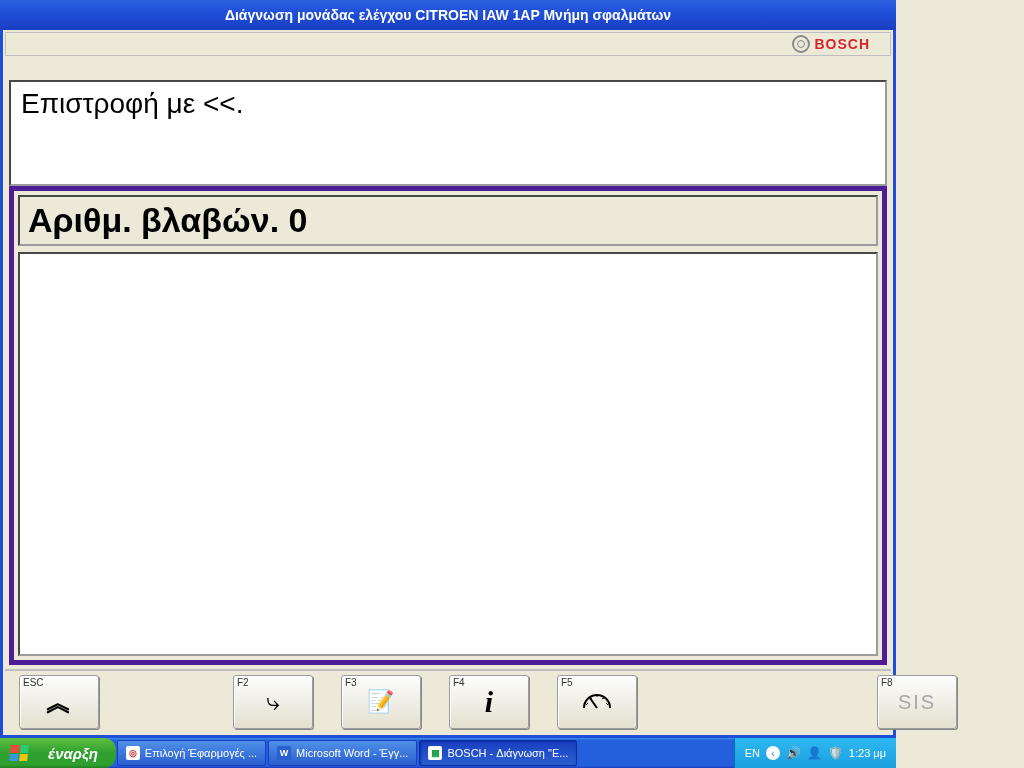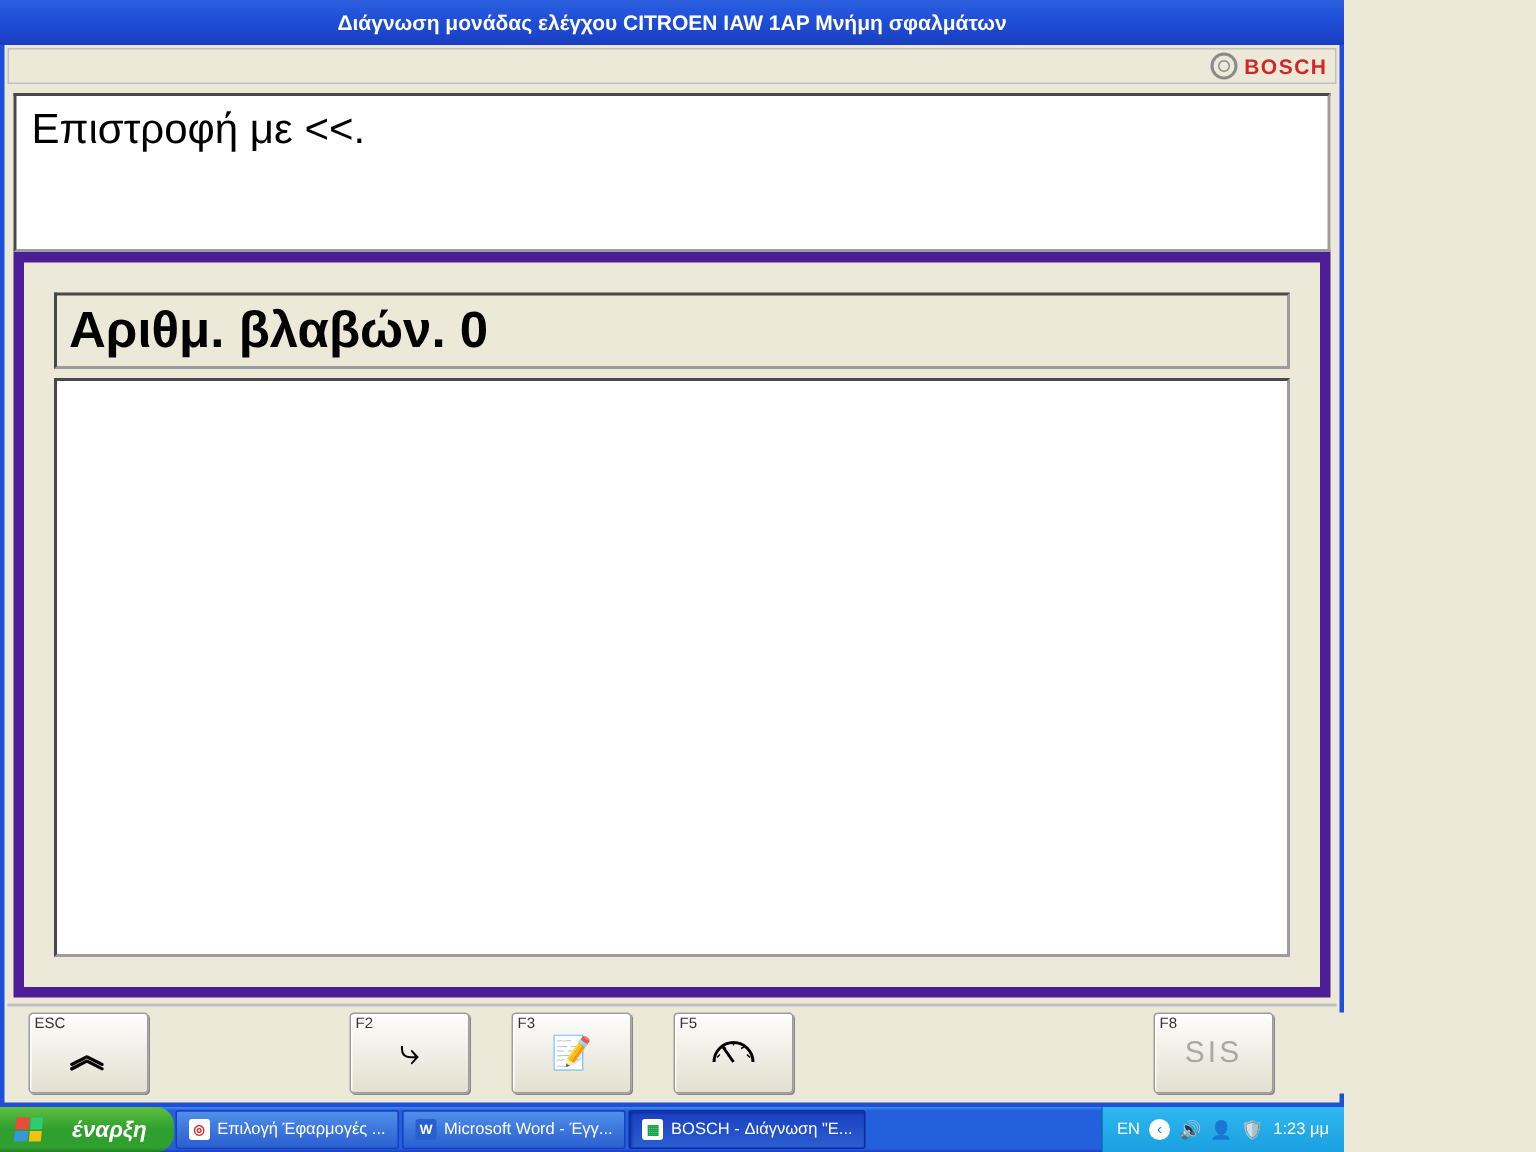--- a/index.html
+++ b/index.html
@@ -1,27 +1,27 @@
 <!DOCTYPE html>
 <html><head>
 <meta charset="utf-8">
 <style>
 html,body{margin:0;padding:0;width:1024px;height:768px;overflow:hidden;font-family:Arial,Helvetica,sans-serif;background:#ece9d8}
 .window{width:896px;height:768px;position:relative;display:flex;flex-direction:column}
 .titlebar{height:30px;background:linear-gradient(180deg,#2a5fde 0%,#1f4ed8 45%,#1a3ec0 100%);display:flex;align-items:center;justify-content:center;color:#fff;font-size:14px;font-weight:bold;flex:0 0 30px}
 .client-outer{flex:1 1 auto;border:3px solid #1f4ed8;border-top:none;background:#ece9d8;display:flex;flex-direction:column;padding:2px;position:relative}
-.brand-bar{height:22px;background:#ece9d8;border:1px solid #bfbfbf;display:flex;align-items:center;justify-content:flex-end;padding:0 5px;margin-bottom:2px}
+.brand-bar{height:22px;background:#ece9d8;border:1px solid #bfbfbf;display:flex;align-items:center;justify-content:flex-end;padding:0 20px;margin-bottom:20px}
 .brand-logo{display:flex;align-items:center;gap:4px}
 .brand-ring{width:14px;height:14px;border:2px solid #8a8a8a;border-radius:50%;display:flex;align-items:center;justify-content:center}
 .brand-in{width:6px;height:6px;border:1px solid #8a8a8a;border-radius:50%}
 .brand-text{color:#d22628;font-weight:900;letter-spacing:1px;font-size:14px}
 .workzone{flex:1 1 auto;display:flex;flex-direction:column;padding:4px}
 .msgbox{background:#fff;border:2px inset #9c9c9c;height:90px;padding:6px 10px}
 .msgtext{font-family:Arial,Helvetica,sans-serif;font-size:28px;color:#000}
-.greenframe{flex:1 1 auto;border:7px solid #4c1d95;background:#ece9d8;padding:20px;display:flex;flex-direction:column}
+.greenframe{flex:1 1 auto;border:5px solid #4c1d95;background:#ece9d8;padding:4px;display:flex;flex-direction:column}
 .faultheader{background:#ece9d8;border:2px inset #9c9c9c;padding:4px 8px;margin-bottom:6px}
 .faulttxt{font-size:34px;font-weight:900;font-family:Arial,Helvetica,sans-serif}
 .faultlist{flex:1 1 auto;background:#fff;border:2px inset #9c9c9c}
 .fkeybar{height:62px;flex:0 0 62px;display:flex;border-top:2px solid #bfbfbf;background:#ece9d8}
 .fkey{position:relative;flex:0 0 78px;margin:4px 14px;background:linear-gradient(180deg,#fdfdfd,#e3e0cf);border:1px solid #9c9c9c;border-radius:3px;box-shadow:inset 1px 1px 0 #fff,1px 1px 0 #888;display:flex;align-items:center;justify-content:center}
 .fkey.blank{background:#ece9d8;border:none;box-shadow:none}
 .fkey .lbl{position:absolute;top:1px;left:3px;font-size:10px;color:#333}
 .fkey.disabled{color:#9c9c9c}
 .sis{font-size:20px;letter-spacing:2px;color:#a8a8a8}
 .icon-up{font-size:26px;font-weight:bold}
@@ -84,20 +84,24 @@
       <div class="fkey blank"></div>
       <div class="fkey">
         <span class="lbl">F2</span>
         <span class="icon-enter">⤷</span>
       </div>
       <div class="fkey">
         <span class="lbl">F3</span>
         <span class="icon-note">📝</span>
       </div>
       <div class="fkey">
+        <span class="lbl">F4</span>
+        <span class="icon-info">i</span>
+      </div>
+      <div class="fkey">
         <span class="lbl">F5</span>
         <span class="icon-gauge">
           <svg width="34" height="22" viewBox="0 0 34 22">
             <path d="M4 20 A13 13 0 0 1 30 20" stroke="#000" stroke-width="2" fill="none"></path>
             <line x1="17" y1="20" x2="10" y2="10" stroke="#000" stroke-width="2"></line>
             <line x1="6" y1="17" x2="8" y2="15" stroke="#000"></line>
             <line x1="10" y1="10" x2="12" y2="11" stroke="#000"></line>
             <line x1="17" y1="7" x2="17" y2="9" stroke="#000"></line>
             <line x1="24" y1="10" x2="22" y2="11" stroke="#000"></line>
             <line x1="28" y1="17" x2="26" y2="15" stroke="#000"></line>

